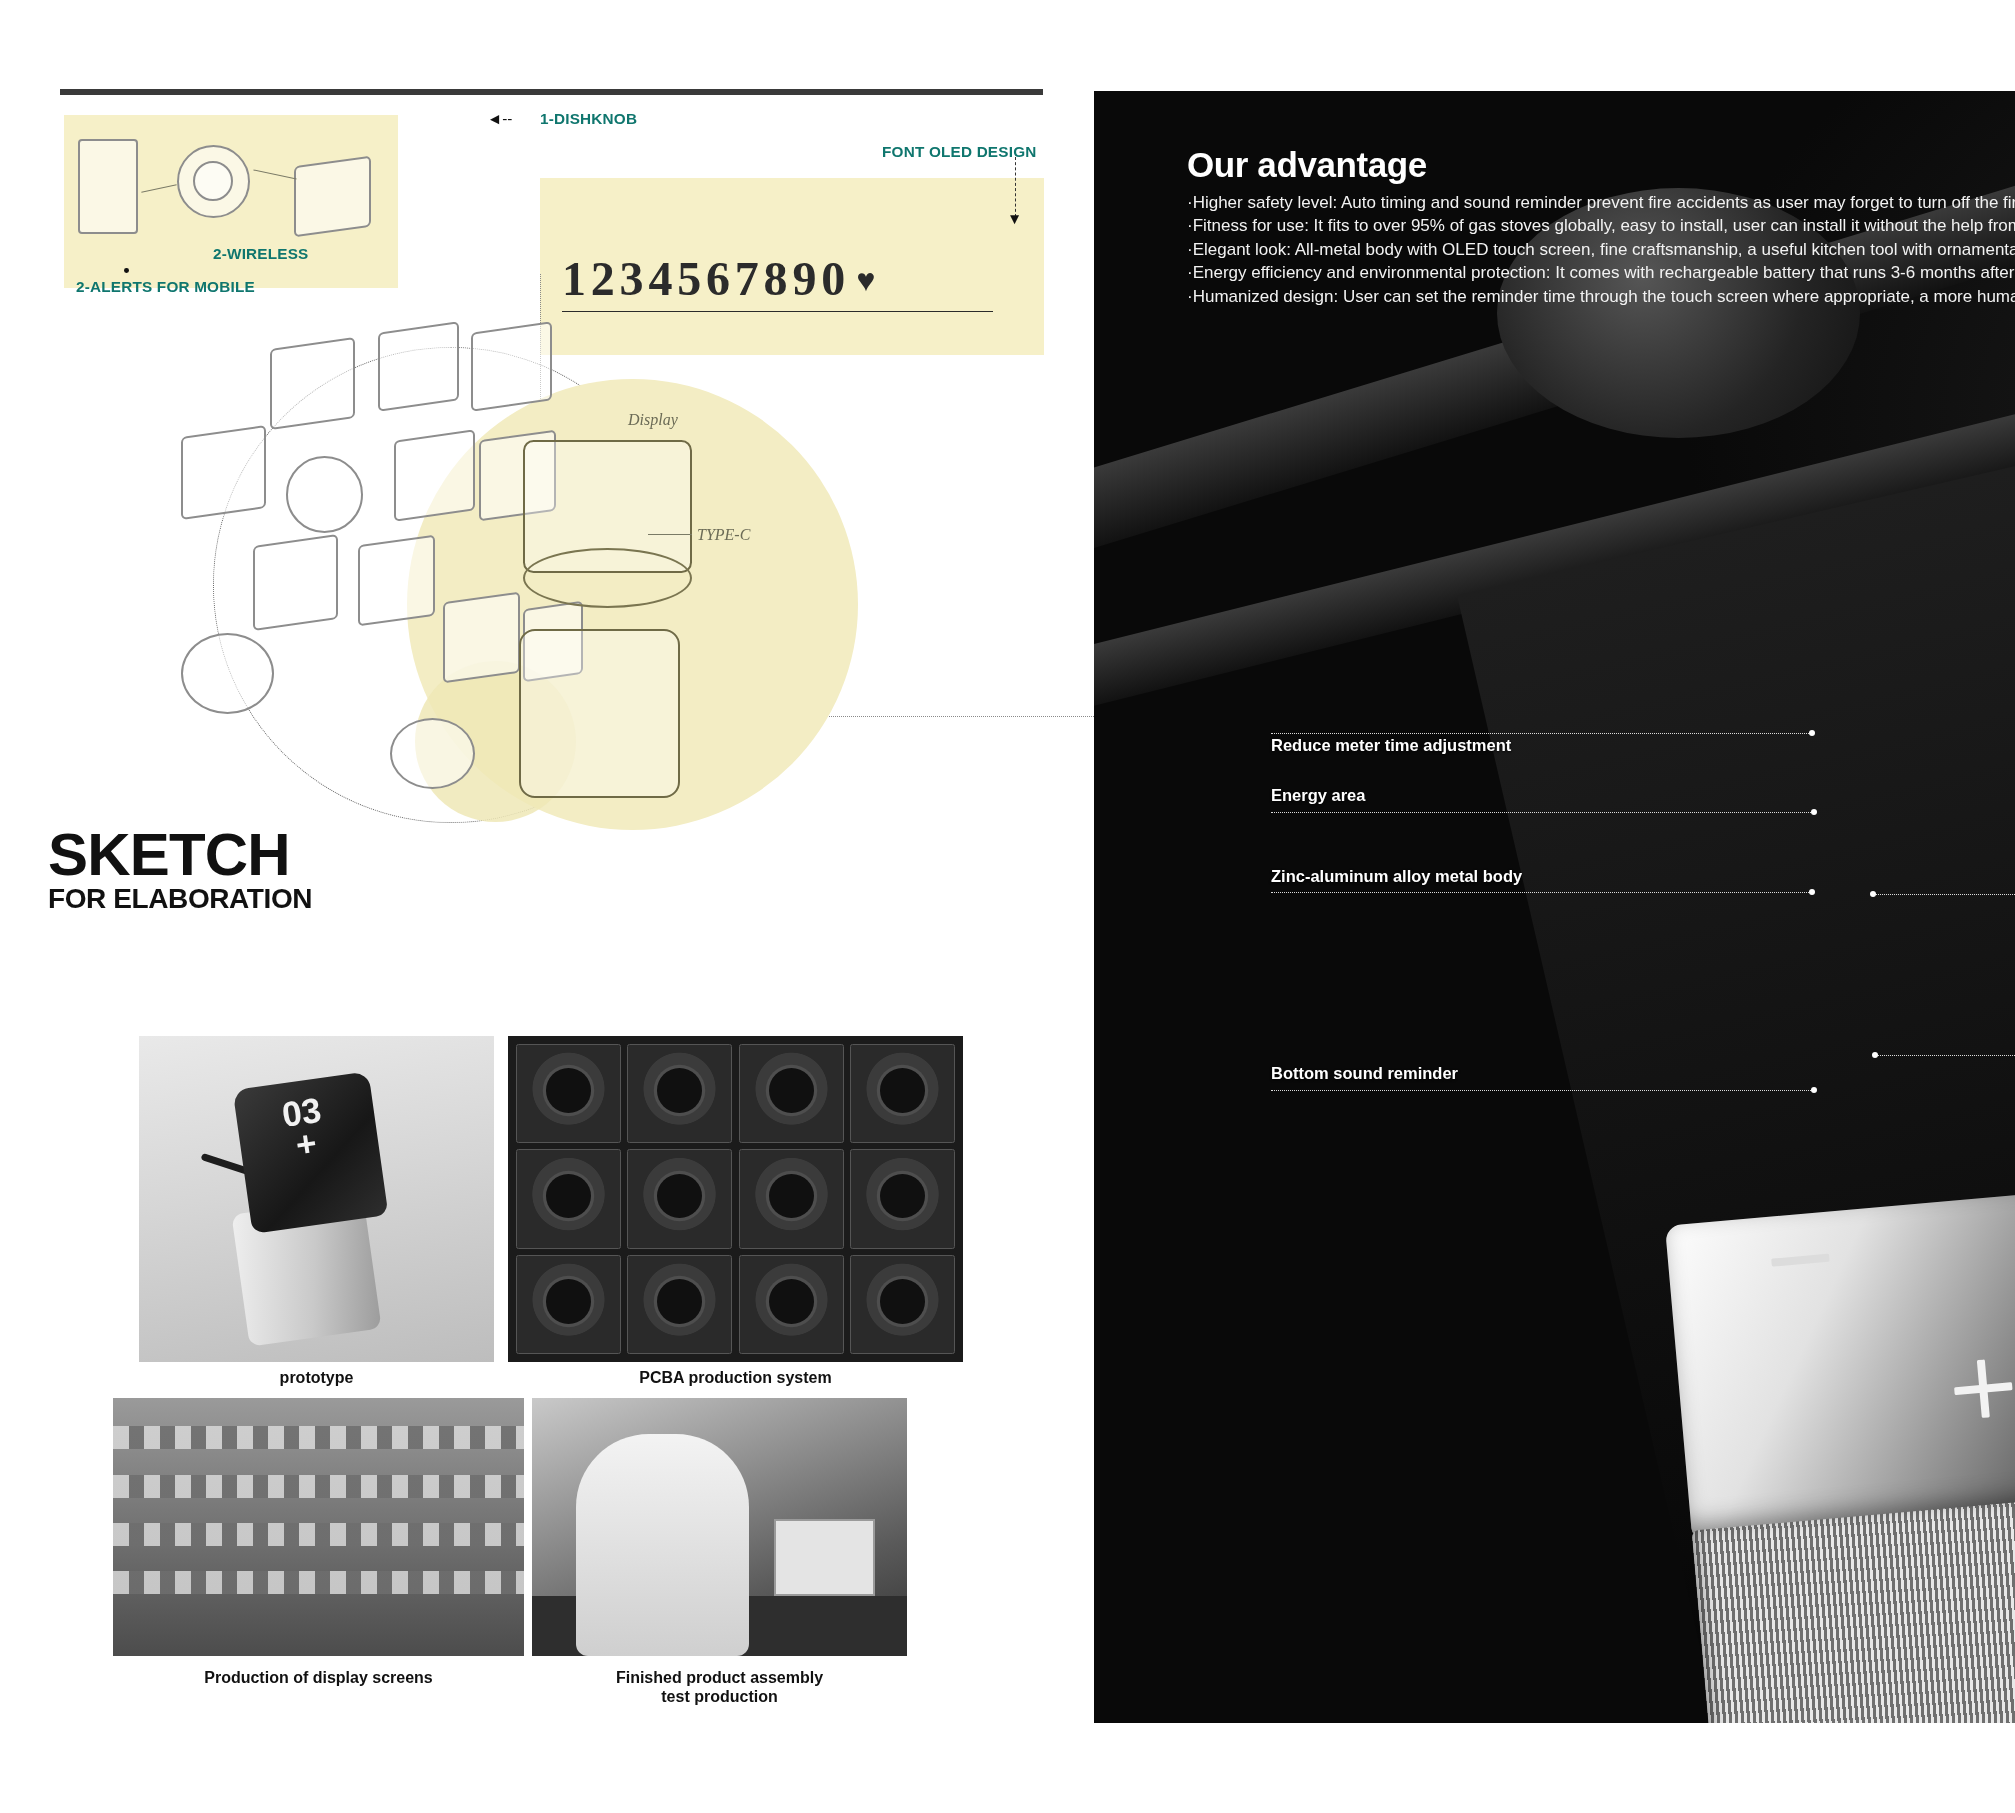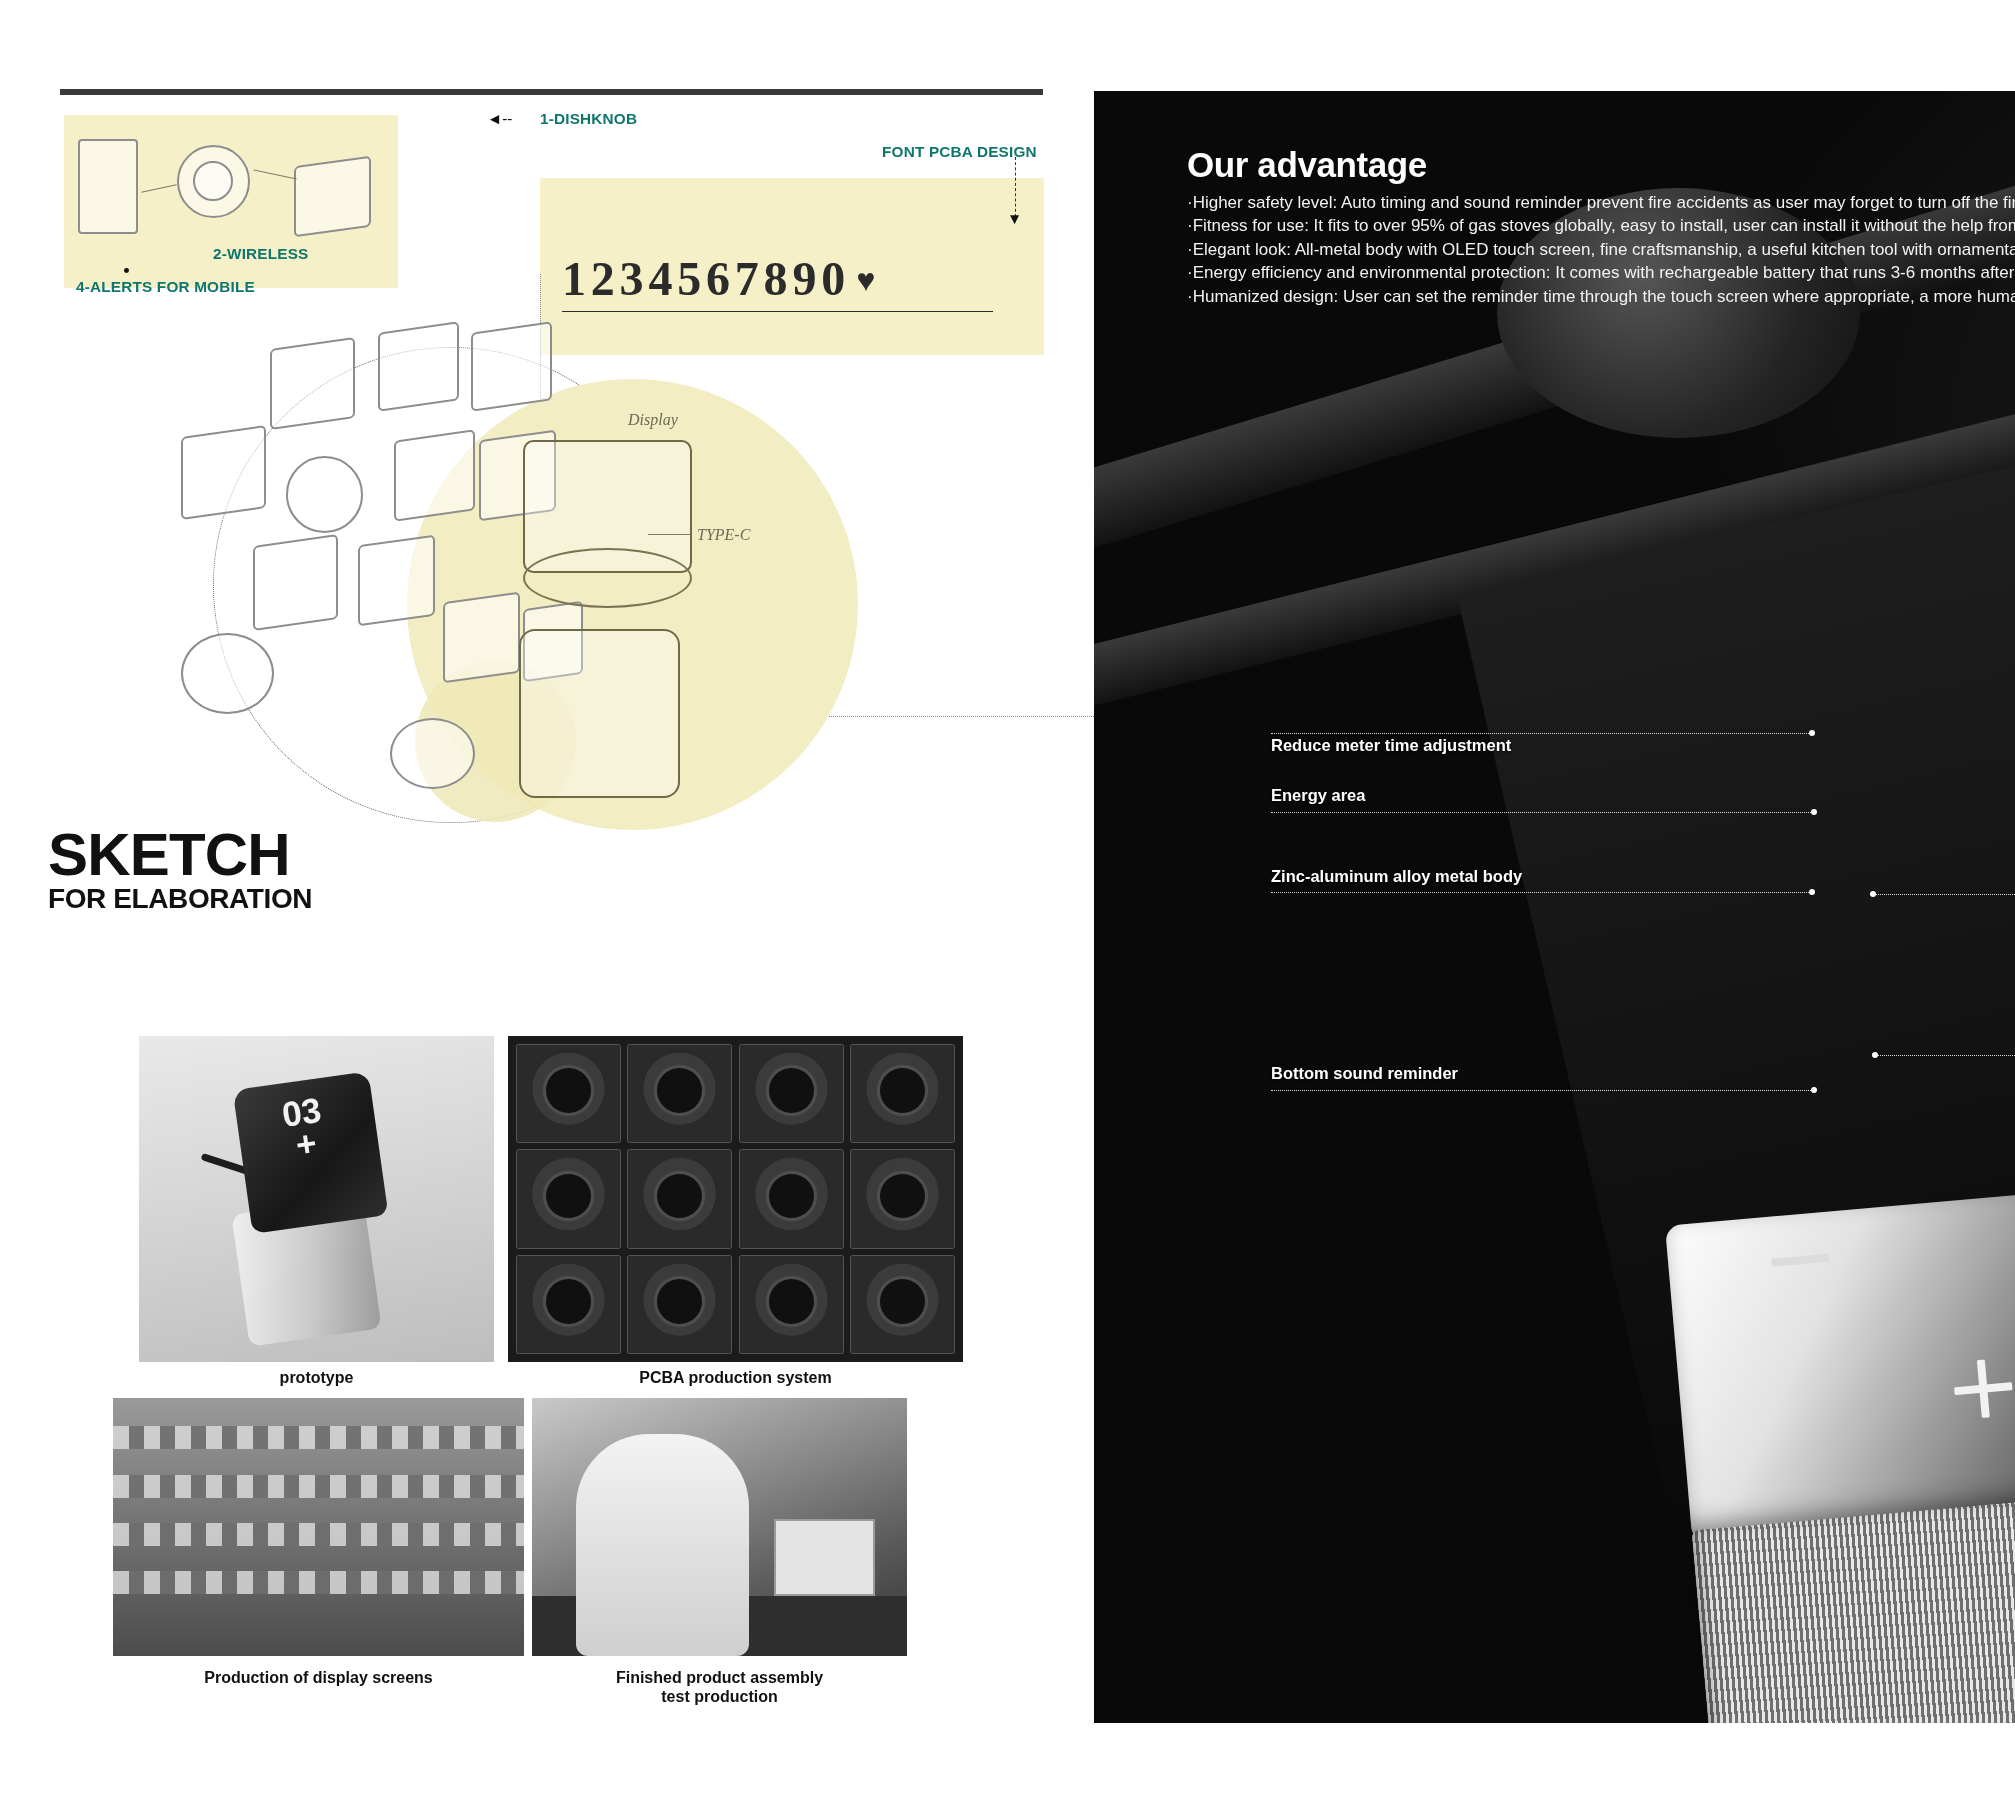--- a/index.html
+++ b/index.html
@@ -487,24 +487,24 @@
         <span class="glyph">0</span>
         <span class="heart">♥</span>
       </div>
       <div class="fi-underline"></div>
 
       <div class="callout-arrow" style="left:427px; top:8.9px;">◄--</div>
       <div class="callout-label" style="left:480px; top:8.9px;">1-DISHKNOB</div>
 
       <div class="callout-label" style="left:153px; top:144px;">2-WIRELESS</div>
 
-      <div class="callout-label" style="left:16px; top:177px;">4-ALERTS FOR MOBILE</div>
+      <div class="callout-label" style="left:16px; top:177px;">2-ALERTS FOR MOBILE</div>
       <div class="dot-marker" style="left:64px; top:167px;"></div>
 
-      <div class="callout-label" style="left:822px; top:42px;">FONT PCBA DESIGN</div>
+      <div class="callout-label" style="left:822px; top:42px;">FONT OLED DESIGN</div>
       <div class="dashline-v" style="left:955px; top:56px; height:60px;"></div>
       <div class="callout-arrow" style="left:947px; top:109px;">▼</div>
     </div>
 
     <div id="sketch-title">
       <div class="main">SKETCH</div>
       <div class="sub">FOR ELABORATION</div>
     </div>
 
 

